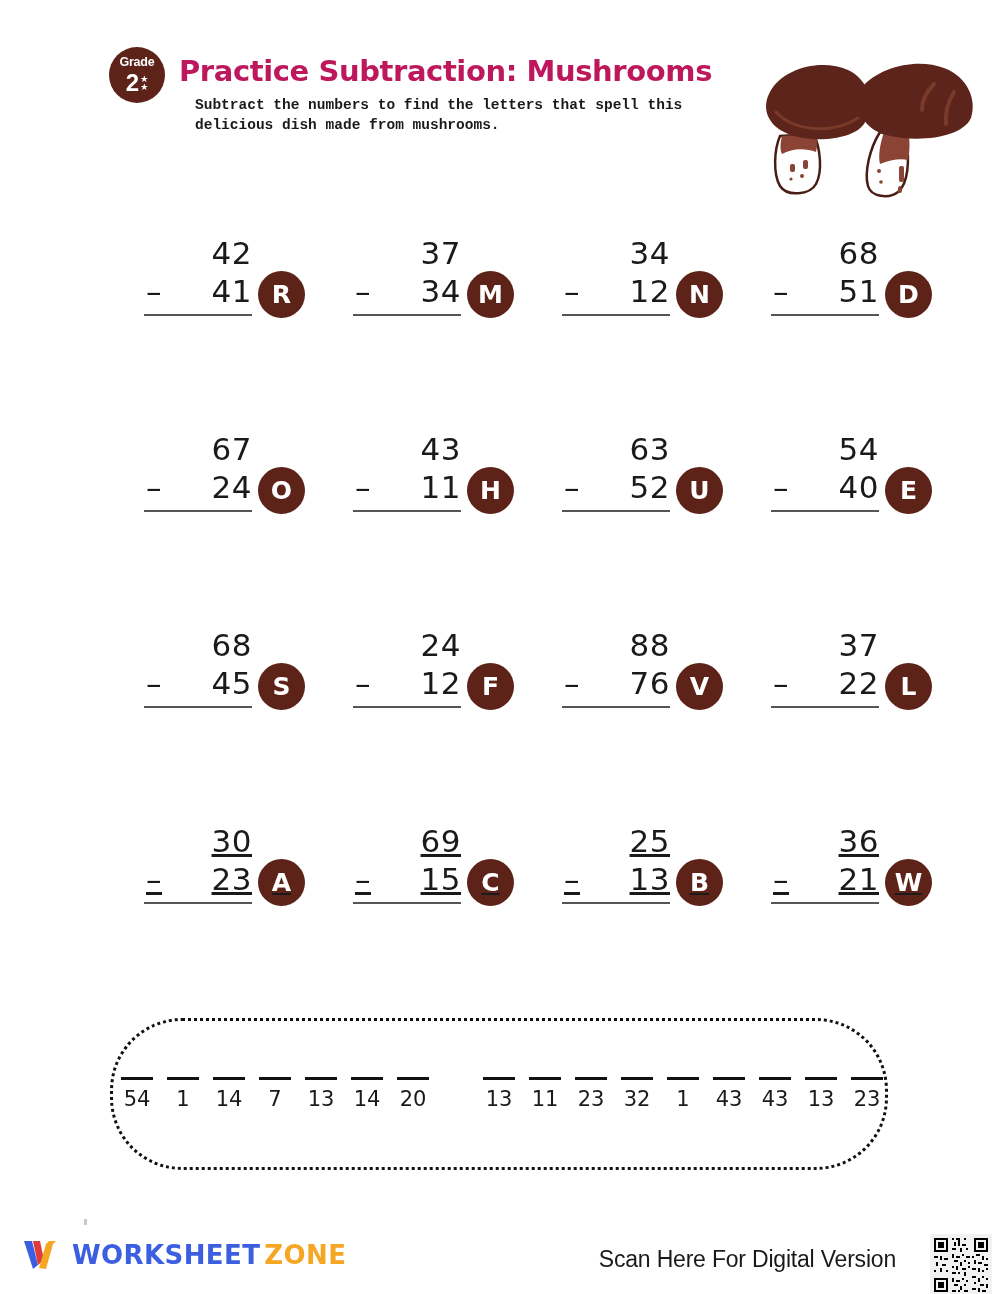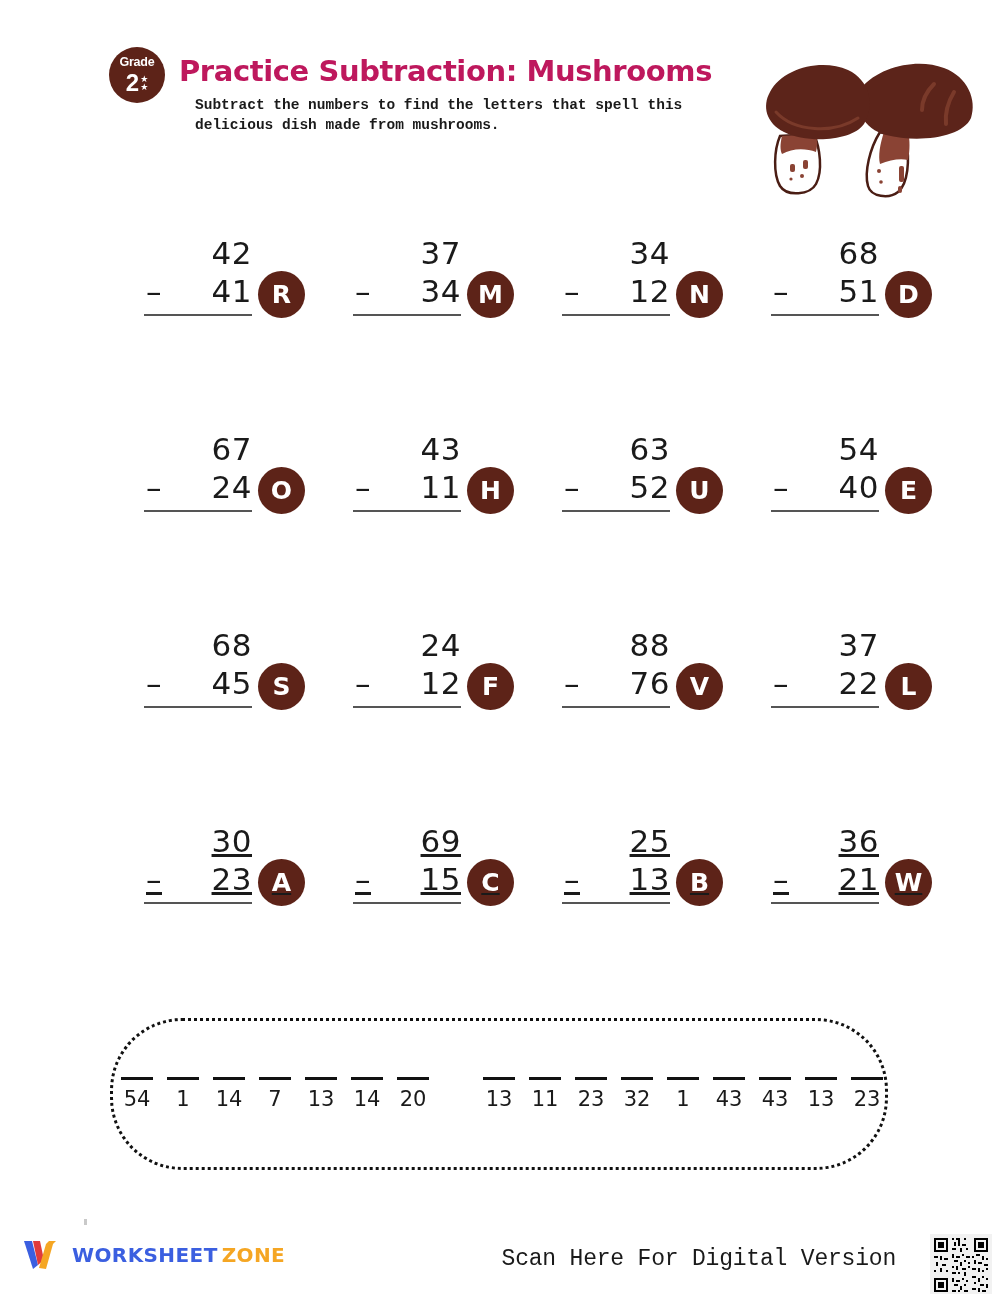--- a/index.html
+++ b/index.html
@@ -211,32 +211,32 @@
     display: flex;
     align-items: center;
   }
   .brand-mark {
     width: 40px;
     height: 34px;
     margin-right: 10px;
   }
   .brand-text {
     font-family: "DejaVu Sans", sans-serif;
-    font-size: 20px;
+    font-size: 26px;
     font-weight: bold;
     letter-spacing: 0.4px;
   }
   .brand-a { color: #3b5fe0; }
   .brand-b { color: #f5a623; margin-left: 4px; }
 
   .scan-text {
     position: absolute;
     right: 104px;
     top: 26px;
-    font-family: Liberation Mono, monospace;
+    font-family: Liberation Sans, sans-serif;
     font-size: 23px;
     color: #1a1a1a;
     letter-spacing: -0.2px;
   }
   .qr {
     position: absolute;
     right: 8px;
     top: 14px;
     width: 62px;
     height: 62px;

